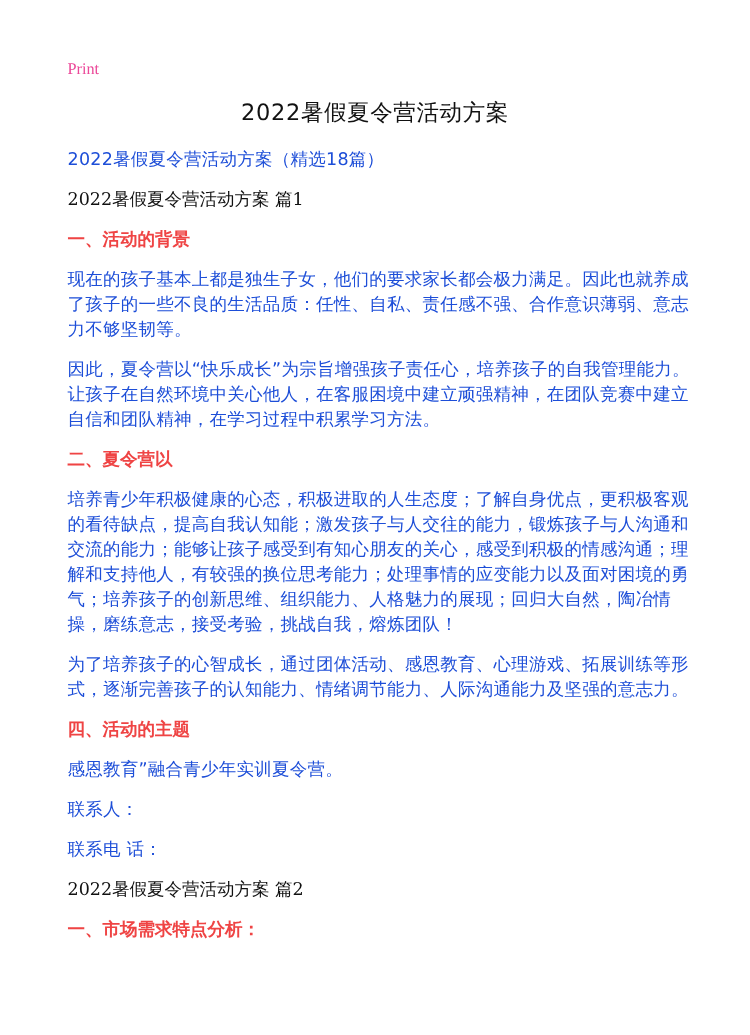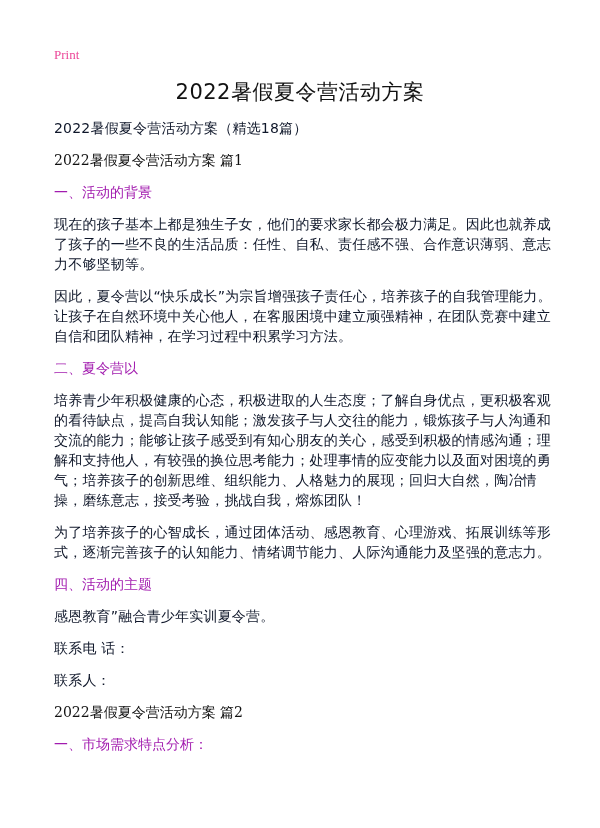--- a/index.html
+++ b/index.html
@@ -1,26 +1,26 @@
 <!DOCTYPE html>
 <html><head>
 <meta charset="utf-8">
 <style>
   html, body { margin: 0; padding: 0; background: #ffffff; }
   body { width: 600px; height: 828px; overflow: hidden; position: relative;
          font-family: "DejaVu Sans", "Liberation Sans", sans-serif; color: #222; }
   .print { position: absolute; left: 54px; top: 47px; font-family: "Liberation Serif", "DejaVu Serif", serif;
            font-size: 13px; color: #ec4899; }
-  .title { position: absolute; left: 0; width: 600px; top: 78px; text-align: center; font-size: 21px;
+  .title { position: absolute; left: 0; width: 600px; top: 78px; text-align: center; font-size: 18px;
            color: #111; letter-spacing: 0.5px; }
   .content { position: absolute; left: 54px; top: 118px; width: 500px; }
-  .p { font-size: 14px; line-height: 20px; margin: 0 0 12px 0; color: #0f172a; letter-spacing: 0.2px; }
+  .p { font-size: 14px; line-height: 20px; margin: 0 0 12px 0; color: #1d4ed8; letter-spacing: 0.2px; }
   .heading-bold { font-family: "DejaVu Serif", "Liberation Serif", serif; font-weight: normal; font-size: 14px;
                   line-height: 20px; margin: 0 0 12px 0; color: #111; }
-  .section { font-size: 14px; line-height: 20px; margin: 0 0 12px 0; color: #a21caf; }
+  .section { font-size: 14px; line-height: 20px; margin: 0 0 12px 0; color: #ef4444; font-weight: bold; }
 </style>
 </head>
 <body>
 
 <div class="print">Print</div>
 <div class="title">2022暑假夏令营活动方案</div>
 
 <div class="content">
   <p class="p">2022暑假夏令营活动方案（精选18篇）</p>
 
@@ -30,18 +30,18 @@
   <p class="p">现在的孩子基本上都是独生子女，他们的要求家长都会极力满足。因此也就养成了孩子的一些不良的生活品质：任性、自私、责任感不强、合作意识薄弱、意志力不够坚韧等。</p>
   <p class="p">因此，夏令营以“快乐成长”为宗旨增强孩子责任心，培养孩子的自我管理能力。让孩子在自然环境中关心他人，在客服困境中建立顽强精神，在团队竞赛中建立自信和团队精神，在学习过程中积累学习方法。</p>
 
   <p class="section">二、夏令营以</p>
   <p class="p">培养青少年积极健康的心态，积极进取的人生态度；了解自身优点，更积极客观的看待缺点，提高自我认知能；激发孩子与人交往的能力，锻炼孩子与人沟通和交流的能力；能够让孩子感受到有知心朋友的关心，感受到积极的情感沟通；理解和支持他人，有较强的换位思考能力；处理事情的应变能力以及面对困境的勇气；培养孩子的创新思维、组织能力、人格魅力的展现；回归大自然，陶冶情操，磨练意志，接受考验，挑战自我，熔炼团队！</p>
 
   <p class="p">为了培养孩子的心智成长，通过团体活动、感恩教育、心理游戏、拓展训练等形式，逐渐完善孩子的认知能力、情绪调节能力、人际沟通能力及坚强的意志力。</p>
 
   <p class="section">四、活动的主题</p>
   <p class="p">感恩教育”融合青少年实训夏令营。</p>
+  <p class="p">联系人：</p>
   <p class="p">联系电 话：</p>
-  <p class="p">联系人：</p>
 
   <p class="heading-bold">2022暑假夏令营活动方案 篇2</p>
   <p class="section">一、市场需求特点分析：</p>
 </div>
 
 </body></html>

